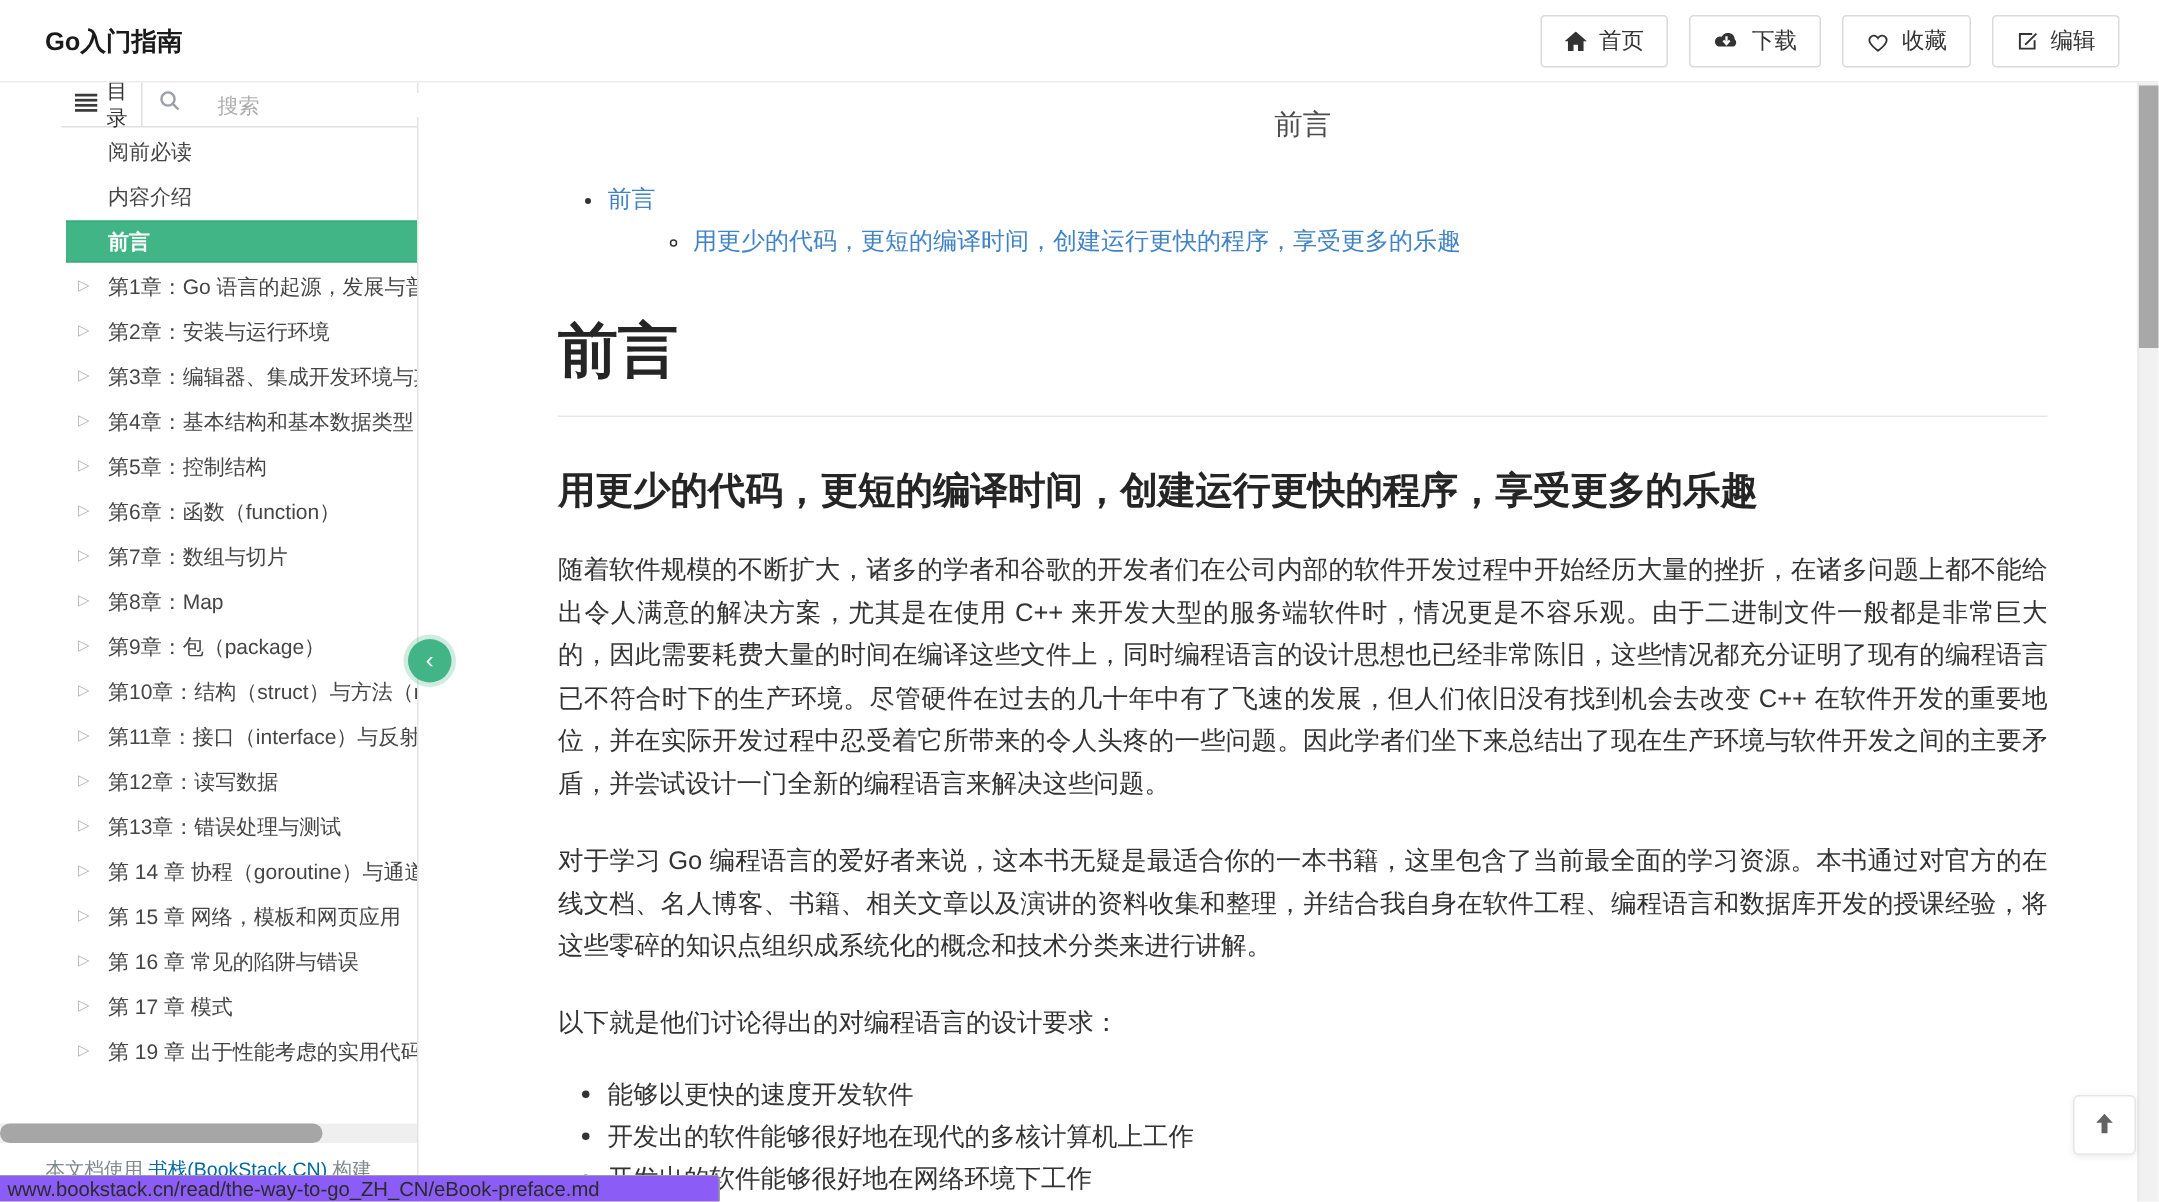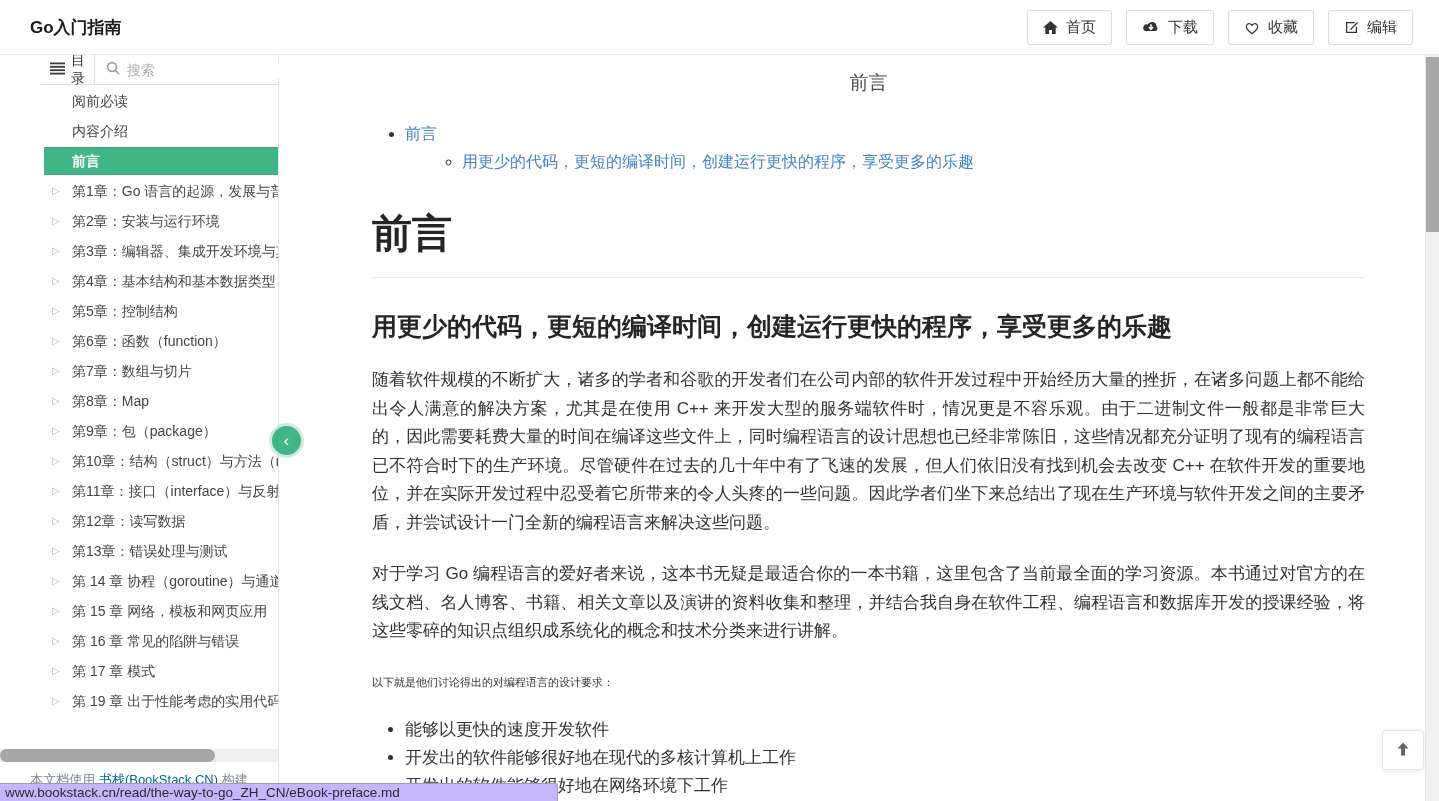--- a/index.html
+++ b/index.html
@@ -16,21 +16,21 @@
     background:#fff; border:1px solid #dadada; border-radius:3px; font-size:15px;
     color:#333; cursor:pointer; font-family:inherit; }
   .hbtn .ic { display:flex; align-items:center; }
 
   
   .sidebar { position:absolute; left:0; top:55px; width:279px; bottom:0;
     background:#fff; border-right:1px solid #e4e4e4;padding-left:41px; }
   .sidebar-tabs { height:30px; border-bottom:1px solid #e0e0e0; display:flex; align-items:stretch; }
   .toc-tab { display:flex; align-items:center; gap:6px; padding:0 9px;
     border-right:1px solid #e0e0e0; font-size:14px; color:#333; cursor:pointer; }
-  .search-box { flex:1; display:flex; align-items:center; gap:7px; padding-left:11px; }
+  .search-box { flex:1; display:flex; align-items:center; gap:25px; padding-left:11px; }
   .search-input { border:none; outline:none; font-size:14px; color:#333; width:170px;
     font-family:inherit; }
   .search-input::placeholder { color:#adadad; }
 
   .toc-list { position:absolute; top:31px; left:0; right:0; bottom:60px; overflow:hidden;margin-left:44px; }
   .toc-item { position:relative; height:30px; line-height:30px; padding-left:28px;
     font-size:14px; color:#454545; white-space:nowrap; overflow:hidden; cursor:pointer; }
   .toc-item .expander { position:absolute; left:8px; top:0; font-size:10px;
     color:#b3b3b3; line-height:30px; }
   .toc-item.active { background:#42b587; color:#fff; font-weight:bold;
@@ -57,36 +57,36 @@
   .page-heading { margin-top:14px; text-align:center; font-size:19px; color:#4d4d4d; }
   .page-toc { margin-top:24px; padding-left:33px; font-size:16px; line-height:28px;
     color:#333; list-style:disc; }
   .page-toc ul { padding-left:57px; list-style:circle; }
   .page-toc a { color:#4183c4; text-decoration:none; cursor:pointer; }
   h1.doc-h1 { margin-top:30px; font-size:40px; font-weight:bold; color:#252525;
     padding-bottom:16px; border-bottom:1px solid #e7e7e7; }
   h2.doc-h2 { margin-top:32px; font-size:25px; font-weight:bold; color:#252525; }
   .para { margin-top:23px; font-size:17px; line-height:28.5px; color:#333;
     text-align:justify; }
-  .list-intro { margin-top:22px; font-size:11px; line-height:28.5px; color:#333; }
+  .list-intro { margin-top:22px; font-size:17px; line-height:28.5px; color:#333; }
   .doc-bullets { margin-top:20px; padding-left:33px; font-size:17px; line-height:28px;
     color:#333; list-style:disc; }
 
   
   .vscrollbar { position:absolute; right:0; top:55px; width:14px; bottom:0;
     background:#f1f1f1; border-left:1px solid #e6e6e6; z-index:6; cursor:pointer; }
   .vthumb { position:absolute; left:0; top:2px; width:13px; height:175px; background:#a8a8a8; }
 
   .back-to-top { position:absolute; left:1382px; top:730px; width:42px; height:40px;
     background:#fff; border:1px solid #e6e6e6; border-radius:4px; z-index:8;
     box-shadow:0 1px 4px rgba(0,0,0,0.08); cursor:pointer;
     display:flex; align-items:center; justify-content:center; }
 
-  .statusbar { position:absolute; left:0; bottom:0; width:558px; height:18px;
-    background:#c4b5fd; border:1px solid #9e9e9e; border-left:none; border-bottom:none;
+  .statusbar { position:absolute; left:0; bottom:0; width:480px; height:18px;
+    background:#8b5cf6; border:1px solid #9e9e9e; border-left:none; border-bottom:none;
     border-top-right-radius:3px; font-size:13.5px; color:#2b2b2b; line-height:17px;
     padding-left:5px; z-index:10; white-space:nowrap; overflow:hidden; }
 </style>
 </head>
 <body>
 
 <header class="app-header">
   <div class="book-title">Go入门指南</div>
   <div class="header-buttons" id="headerButtons">
       <button class="hbtn">

